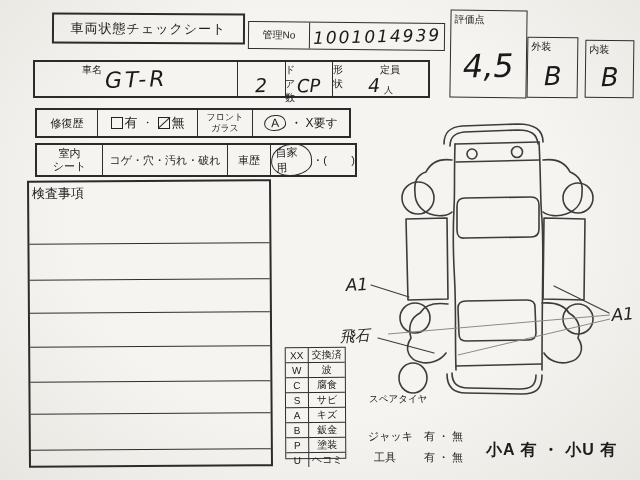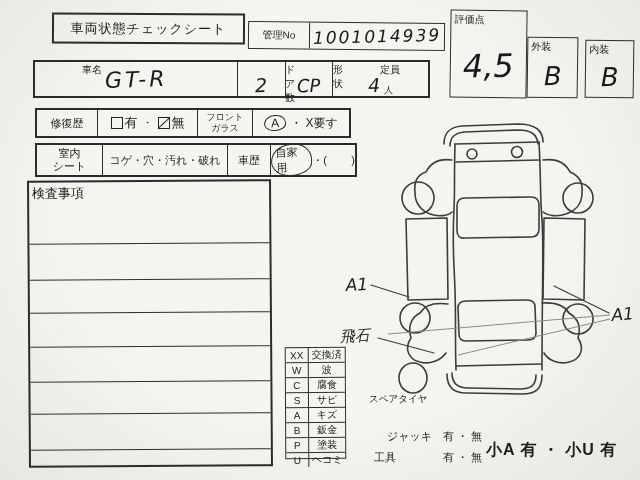--- a/index.html
+++ b/index.html
@@ -246,21 +246,21 @@
     <text class="handtxt" x="2" y="244" font-size="15" transform="rotate(-4 2 244)">飛石</text>
     <line class="faint" x1="50" y1="236" x2="272" y2="217"></line>
     <line class="faint" x1="120" y1="257" x2="272" y2="221"></line>
     <line class="ln" style="stroke-width:1.2" x1="216" y1="188" x2="271" y2="215"></line>
     <text class="handtxt" x="274" y="223" font-size="17" transform="rotate(-5 274 223)">A1</text>
   </svg>
 
   <div class="abs" style="left:369px;top:393px;font-size:9.5px;">スペアタイヤ</div>
 
   <div class="abs" style="left:368px;top:429px;font-size:11px;">
-    <div style="display:flex;margin-left:19px;">
+    <div style="display:flex;">
       <span style="width:56px;">ジャッキ</span>
       <span>有 ・ 無</span>
     </div>
     <div style="display:flex;margin-top:6px;justify-content:space-between;">
       <span style="width:56px;padding-left:6px;box-sizing:border-box;">工具</span>
       <span>有 ・ 無</span>
     </div>
   </div>
 
   <div class="abs" style="left:486px;top:440px;font-size:16px;font-weight:bold;letter-spacing:1px;">小A 有 ・ 小U 有</div>

